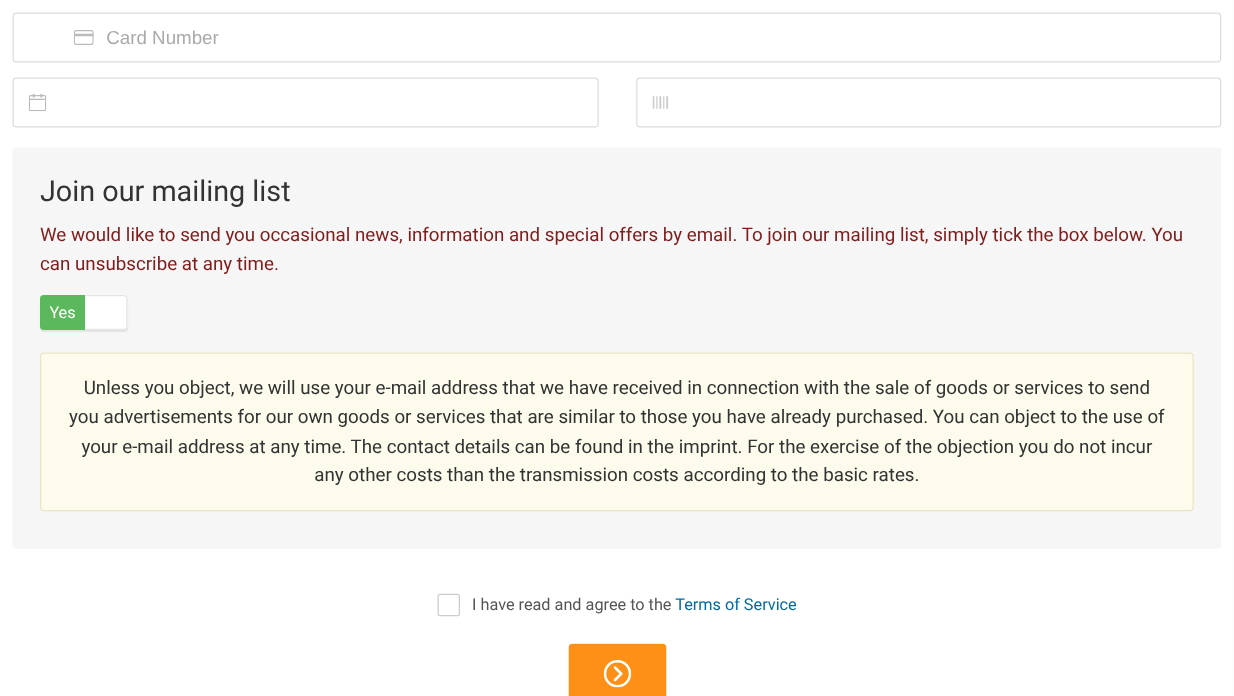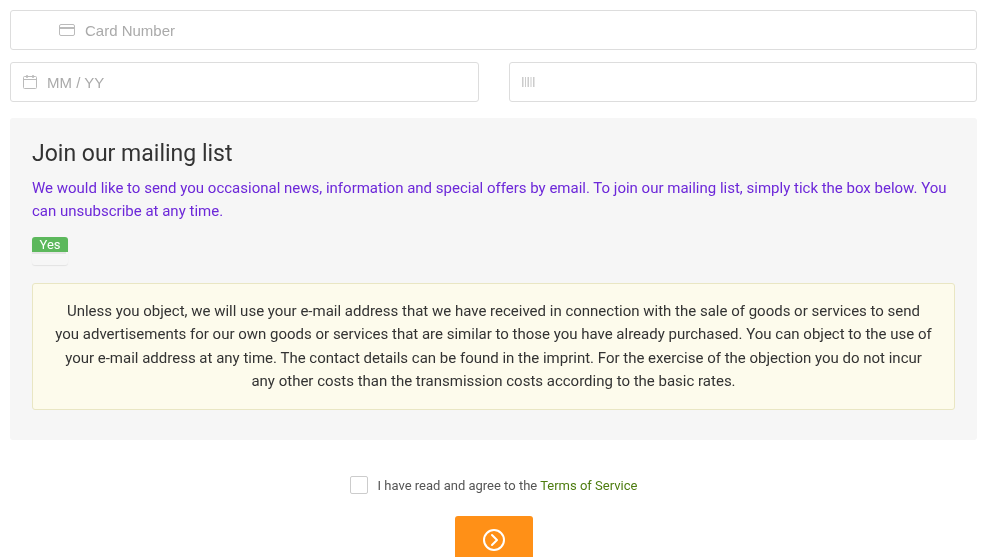--- a/index.html
+++ b/index.html
@@ -60,32 +60,31 @@
       margin-top: 16px;
     }
     .mailing-title {
       font-size: 23px;
       font-weight: 400;
       color: #333;
       margin-bottom: 10px;
     }
     .mailing-desc {
       font-size: 15px;
-      color: #6d28d9;
+      color: #7f1d1d;
       line-height: 1.5;
       margin-bottom: 14px;
     }
     .toggle {
       display: inline-flex;
       height: 28px;
       border-radius: 3px;
       overflow: hidden;
       margin-bottom: 18px;
       box-shadow: 0 1px 1px rgba(0,0,0,0.08);
-      flex-direction: column;
     }
     .toggle-on {
       background: #5cb85c;
       color: #ffffff;
       font-size: 13px;
       display: flex;
       align-items: center;
       justify-content: center;
       width: 36px;
     }
@@ -120,21 +119,21 @@
       border: 1px solid #cccccc;
       border-radius: 2px;
       background: #ffffff;
       cursor: pointer;
     }
     .terms-text {
       font-size: 13px;
       color: #555;
     }
     .terms-link {
-      color: #4d7c0f;
+      color: #0369a1;
       cursor: pointer;
     }
     .submit-row {
       display: flex;
       justify-content: center;
     }
     .submit-btn {
       background: #ff9017;
       color: #ffffff;
       border: none;
@@ -171,21 +170,20 @@
   <div class="input-row">
     <div class="input-group">
       <span class="icon-slot">
         <svg width="14" height="14" viewBox="0 0 14 14" fill="none">
           <rect x="0.5" y="1.5" width="13" height="12" rx="1" stroke="#bbbbbb" stroke-width="1"></rect>
           <line x1="0" y1="4.5" x2="14" y2="4.5" stroke="#bbbbbb" stroke-width="1"></line>
           <line x1="4" y1="0" x2="4" y2="3" stroke="#bbbbbb" stroke-width="1.5"></line>
           <line x1="10" y1="0" x2="10" y2="3" stroke="#bbbbbb" stroke-width="1.5"></line>
         </svg>
       </span>
-      <input type="text" placeholder="MM / YY" style="">
     </div>
 
     <div class="input-group">
       <span class="icon-slot">
         <svg width="16" height="12" viewBox="0 0 16 12" fill="none">
           <rect x="0" y="1" width="1.5" height="10" fill="#cccccc"></rect>
           <rect x="3" y="1" width="1" height="10" fill="#cccccc"></rect>
           <rect x="5.5" y="1" width="1.5" height="10" fill="#cccccc"></rect>
           <rect x="8.5" y="1" width="1" height="10" fill="#cccccc"></rect>
           <rect x="11" y="1" width="1.5" height="10" fill="#cccccc"></rect>

